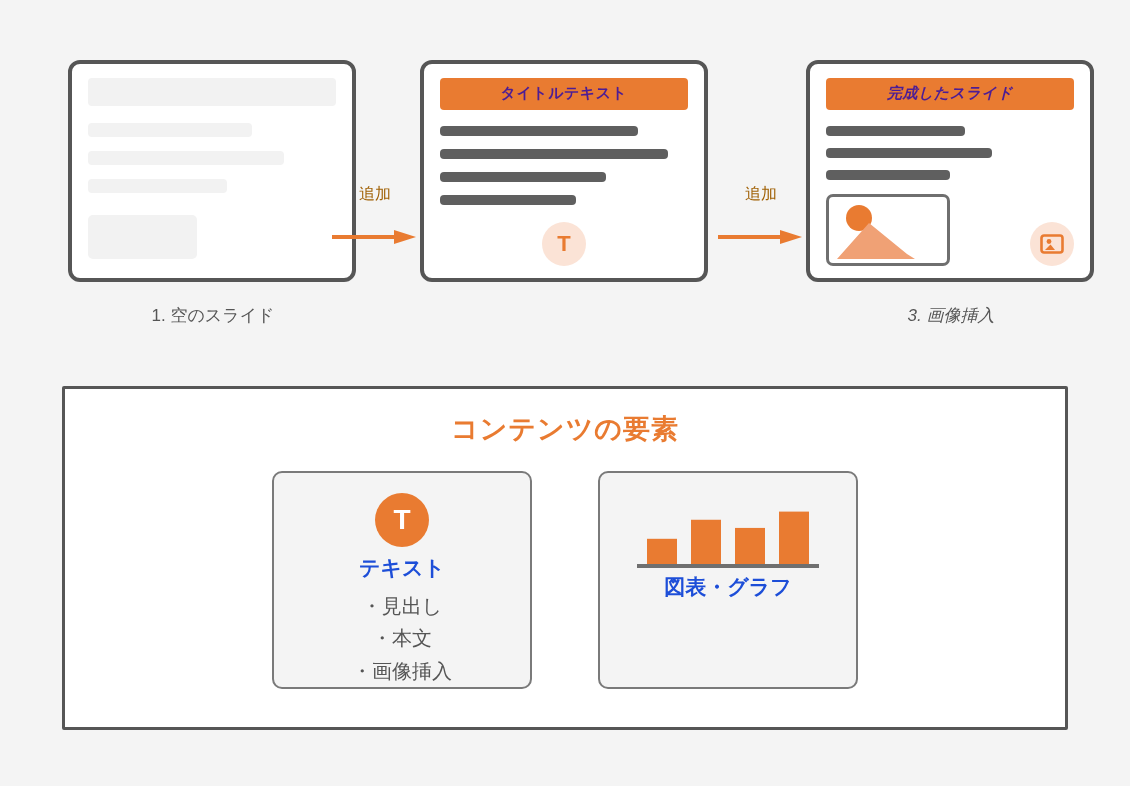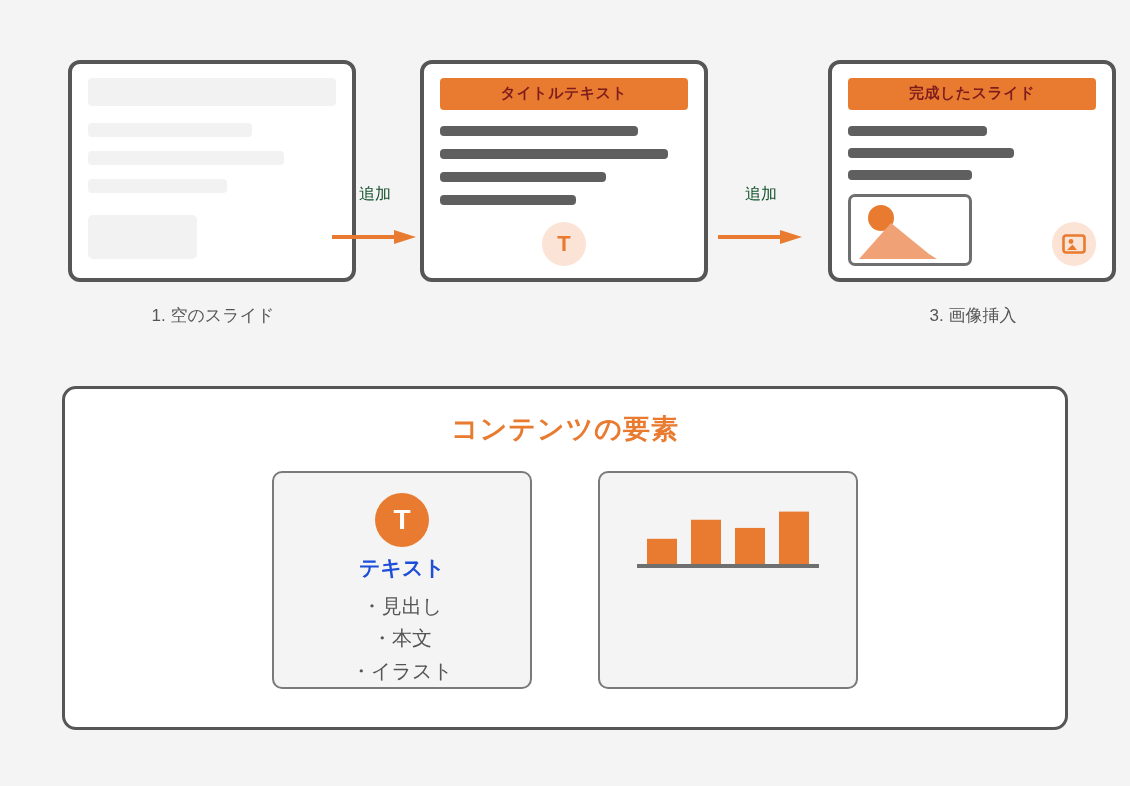--- a/index.html
+++ b/index.html
@@ -30,21 +30,21 @@
     height: 280px;
   }
 
   .step {
     position: absolute;
     top: 0;
     width: 290px;
   }
   .step-1 { left: 32px; padding-left: 36px; }
   .step-2 { left: 420px; }
-  .step-3 { left: 828px; }
+  .step-3 { left: 806px; font-style: italic; }
 
   .slide-frame {
     position: relative;
     width: 288px;
     height: 222px;
     box-sizing: border-box;
     background: #ffffff;
     border: 4px solid #565656;
     border-radius: 12px;
     padding: 14px 16px;
@@ -57,21 +57,21 @@
   }
   .ph-title { height: 28px; width: 100%; margin-bottom: 17px; }
   .ph-l1 { height: 14px; width: 66%; margin-bottom: 14px; }
   .ph-l2 { height: 14px; width: 79%; margin-bottom: 14px; }
   .ph-l3 { height: 14px; width: 56%; margin-bottom: 22px; }
   .ph-block { height: 44px; width: 44%; border-radius: 5px; }
 
   
   .slide-title {
     background: #e97b31;
-    color: #7f1d1d;
+    color: #4c1d95;
     font-size: 15px;
     font-weight: bold;
     text-align: center;
     border-radius: 4px;
     padding: 6px 0 7px;
     letter-spacing: 0.5px;
   }
 
   .txtbar {
     background: #5f5f5f;
@@ -133,36 +133,36 @@
   
   .arrow {
     position: absolute;
     top: 124px;
     width: 86px;
     text-align: center;
   }
   .arrow-1 { left: 332px; }
   .arrow-2 { left: 718px; }
   .arrow-label {
-    color: #14532d;
+    color: #a16207;
     font-size: 16px;
     margin-bottom: 24px;
   }
 
   
   .panel {
     position: absolute;
     left: 62px;
     top: 386px;
     width: 1006px;
     height: 344px;
     box-sizing: border-box;
     background: #ffffff;
     border: 3px solid #565656;
-    border-radius: 14px;
+    border-radius: 2px;
   }
   .panel-title {
     text-align: center;
     color: #e97b31;
     font-size: 27px;
     font-weight: bold;
     margin-top: 22px;
     letter-spacing: 1px;
   }
 
@@ -310,35 +310,36 @@
       <div class="card">
         <div class="card-icon">
           <div class="icon-t-circle">
             <span>T</span>
           </div>
         </div>
         <div class="card-title">テキスト</div>
         <div class="card-bullets">
           <div>・見出し</div>
           <div>・本文</div>
-          <div>・イラスト</div>
+          <div>・画像挿入</div>
         </div>
       </div>
 
 
       <div class="card">
         <div class="card-icon">
           <svg id="bar-chart-svg" width="186" height="80" viewBox="0 0 186 80">
             <g id="bars">
                 <rect x="12" y="48.8" width="30" height="27.200000000000003" fill="#e97b31"></rect>
                 <rect x="56" y="29.759999999999998" width="30" height="46.24" fill="#e97b31"></rect>
                 <rect x="100" y="37.919999999999995" width="30" height="38.080000000000005" fill="#e97b31"></rect>
                 <rect x="144" y="21.599999999999994" width="30" height="54.400000000000006" fill="#e97b31"></rect>
               </g>
             <line x1="2" y1="76" x2="184" y2="76" stroke="#6f6f6f" stroke-width="4"></line>
           </svg>
         </div>
+        <div class="card-title">図表・グラフ</div>
       </div>
 
     </div>
   </div>
 
 </div>
 
 </body></html>

